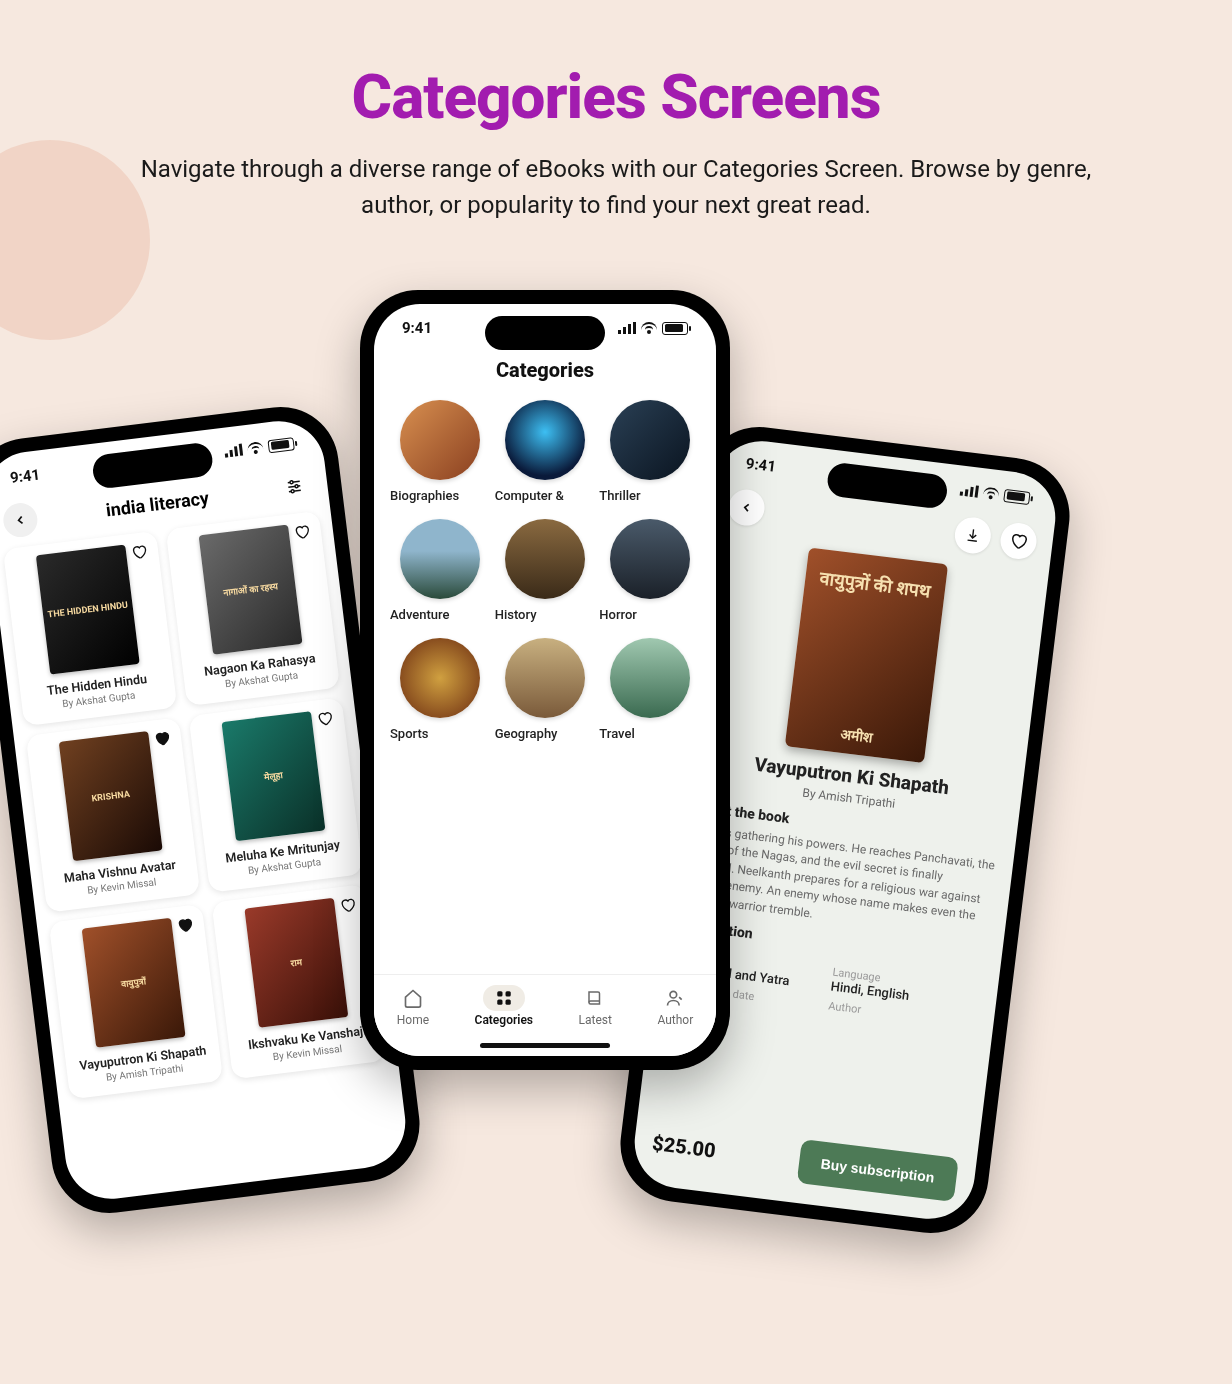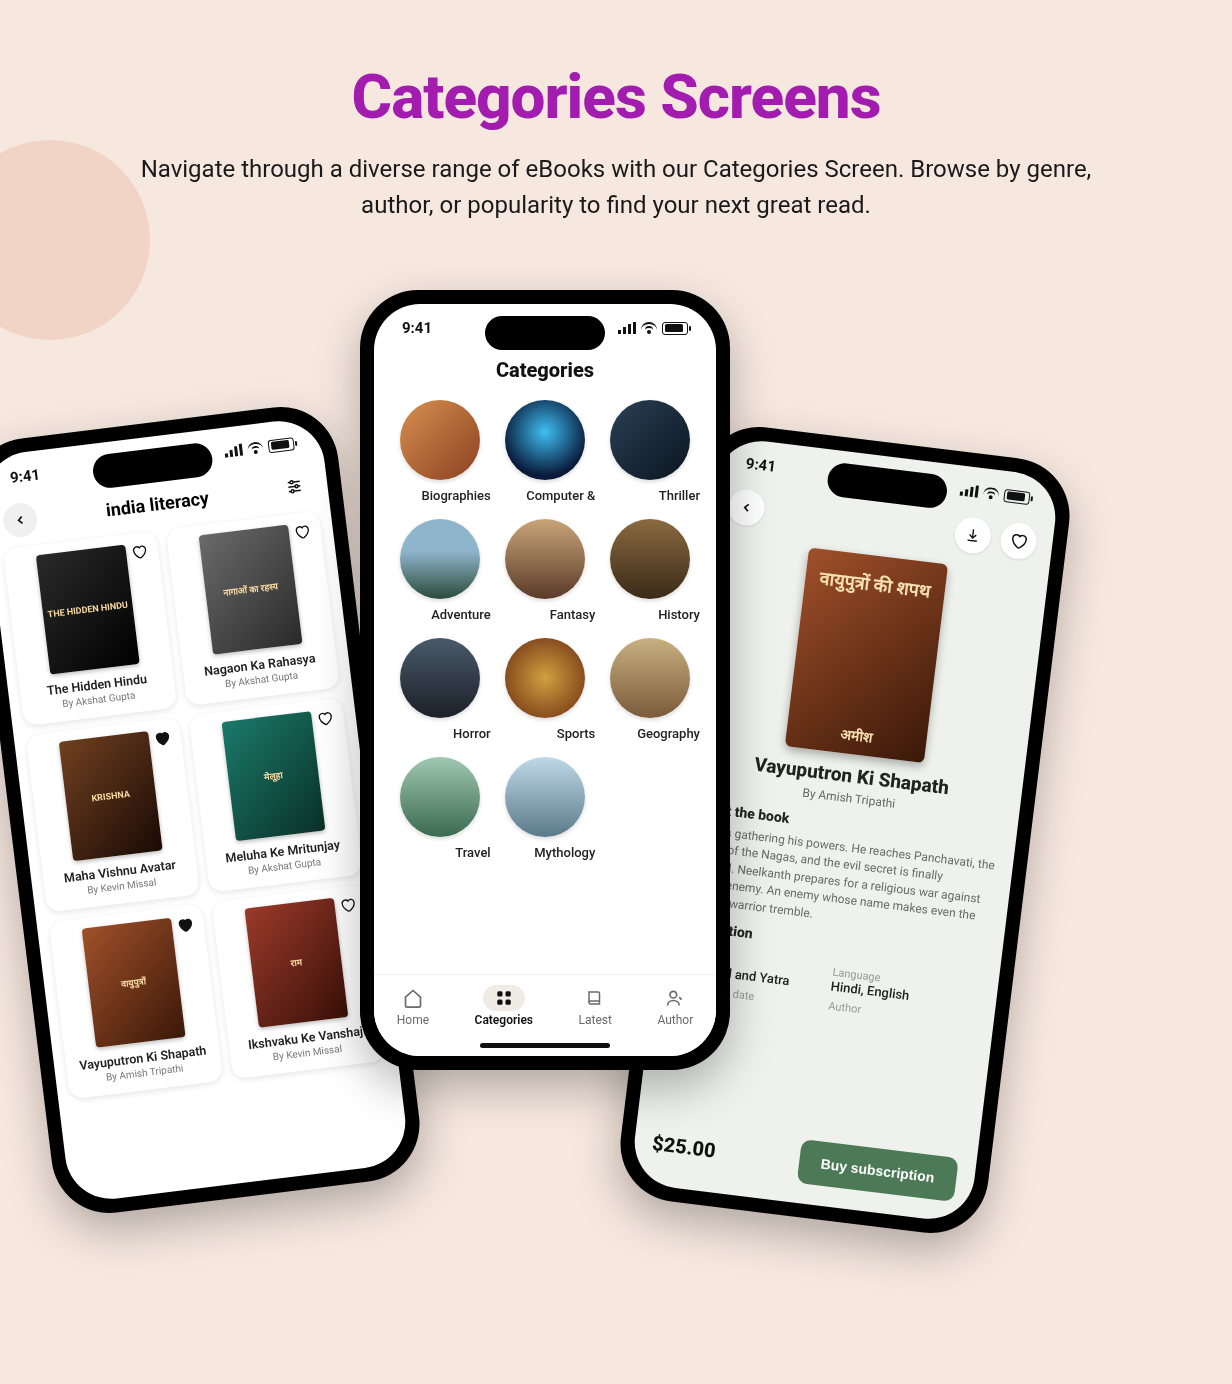--- a/index.html
+++ b/index.html
@@ -164,21 +164,21 @@
 .center-title {
   margin-top:54px;text-align:center;font-size:20px;font-weight:800;color:#111;
 }
 .cat-grid {
   margin-top:18px;
   padding:0 16px;
   display:grid;
   grid-template-columns:repeat(3,1fr);
   gap:16px 4px;
 }
-.cat-item { text-align:right; }
+.cat-item { text-align:left; }
 .cat-circle {
   width:80px;height:80px;border-radius:50%;margin:0 auto 8px;
   background:linear-gradient(135deg,#556,#223);
   box-shadow:0 2px 4px rgba(0,0,0,0.15);
 }
 .cat-label { font-size:13px;font-weight:500;color:#222; }
 .cat-bio { background: linear-gradient(135deg,#d89050,#8a4020); }
 .cat-comp { background: radial-gradient(circle at 50% 40%, #3dbff3, #0a1a3a 70%); }
 .cat-thr { background: linear-gradient(135deg,#2a4055,#0a1420); }
 .cat-adv { background: linear-gradient(#8fb5cc 40%,#2a4a3a); }
@@ -291,46 +291,38 @@
         </div>
       <div class="cat-item">
           <div class="cat-circle cat-thr"></div>
           <div class="cat-label">Thriller</div>
         </div>
       <div class="cat-item">
           <div class="cat-circle cat-adv"></div>
           <div class="cat-label">Adventure</div>
         </div>
       <div class="cat-item">
-          <div class="cat-circle cat-fan"></div>
-          <div class="cat-label">Fantasy</div>
-        </div>
-      <div class="cat-item">
           <div class="cat-circle cat-his"></div>
           <div class="cat-label">History</div>
         </div>
       <div class="cat-item">
           <div class="cat-circle cat-hor"></div>
           <div class="cat-label">Horror</div>
         </div>
       <div class="cat-item">
           <div class="cat-circle cat-spo"></div>
           <div class="cat-label">Sports</div>
         </div>
       <div class="cat-item">
           <div class="cat-circle cat-geo"></div>
           <div class="cat-label">Geography</div>
         </div>
       <div class="cat-item">
           <div class="cat-circle cat-tra"></div>
           <div class="cat-label">Travel</div>
-        </div>
-      <div class="cat-item">
-          <div class="cat-circle cat-myt"></div>
-          <div class="cat-label">Mythology</div>
         </div>
     </div>
 
     <div class="bottom-nav">
       <div class="nav-item">
         <div class="nav-ico">
             <svg width="20" height="20" viewBox="0 0 24 24" fill="none" stroke="#6a6a6a" stroke-width="2">
               <path d="M3 11l9-8 9 8v10a2 2 0 0 1-2 2H5a2 2 0 0 1-2-2z"></path>
             </svg>
           </div>

